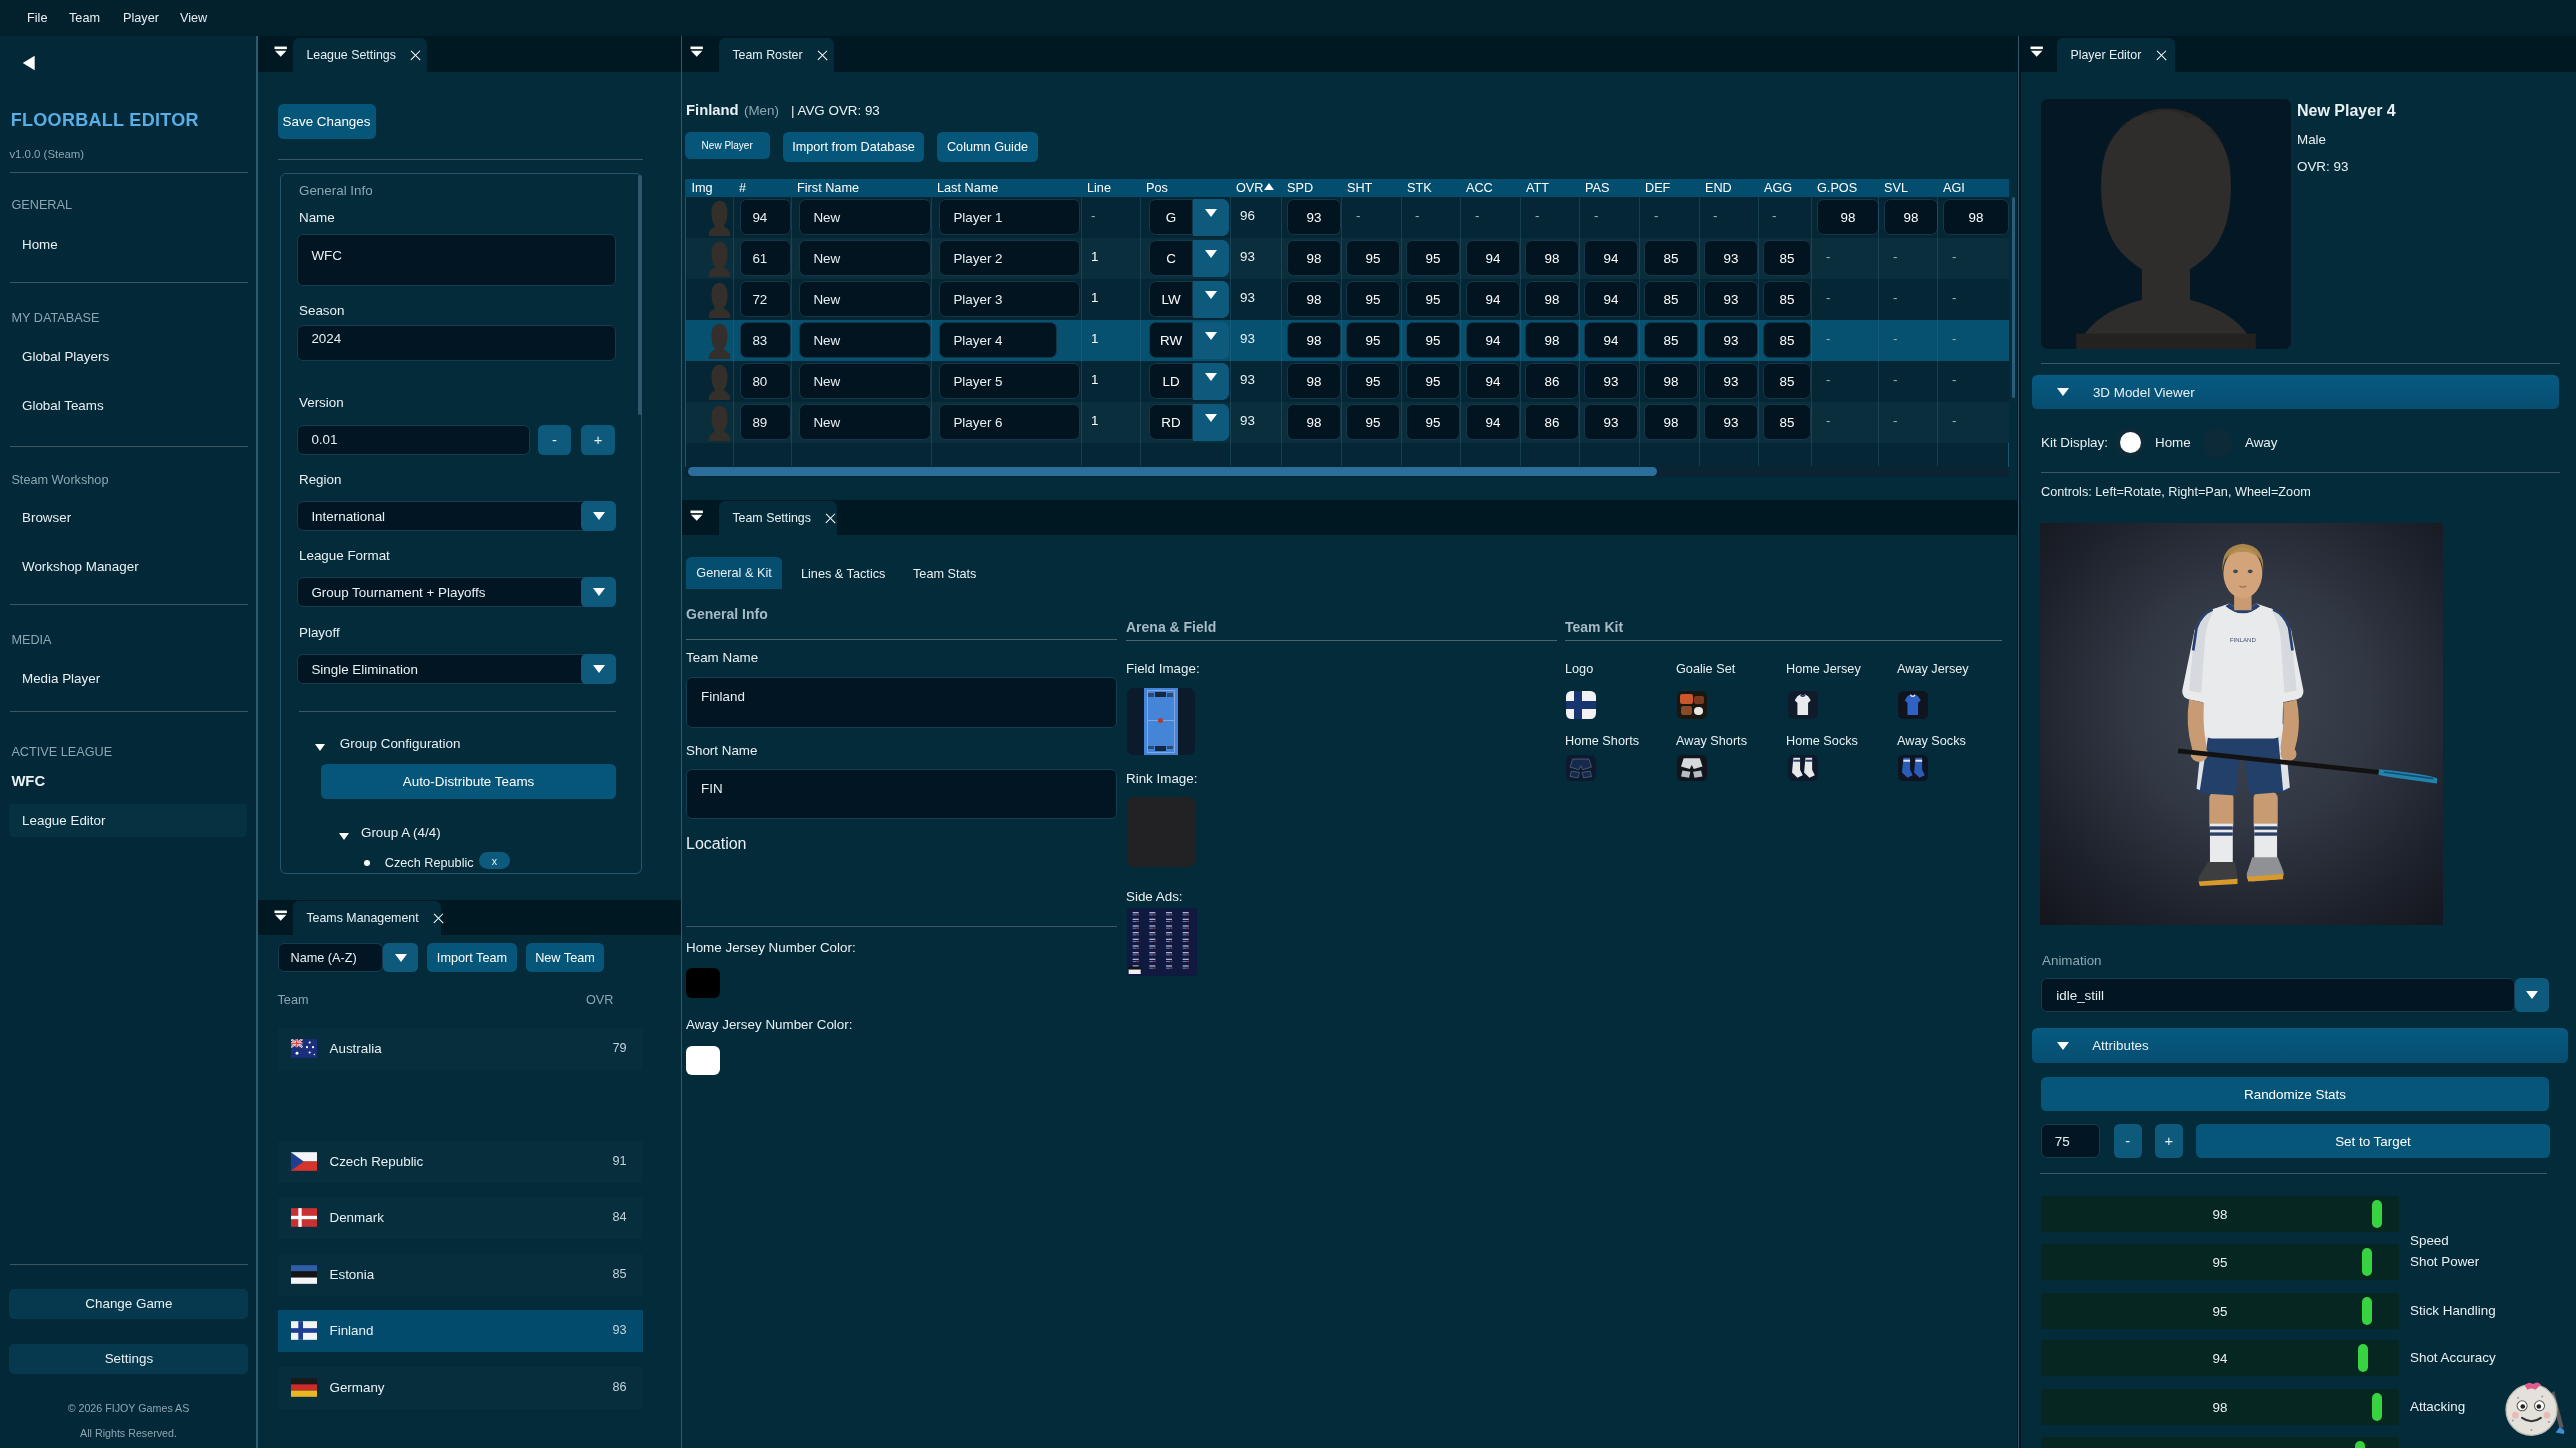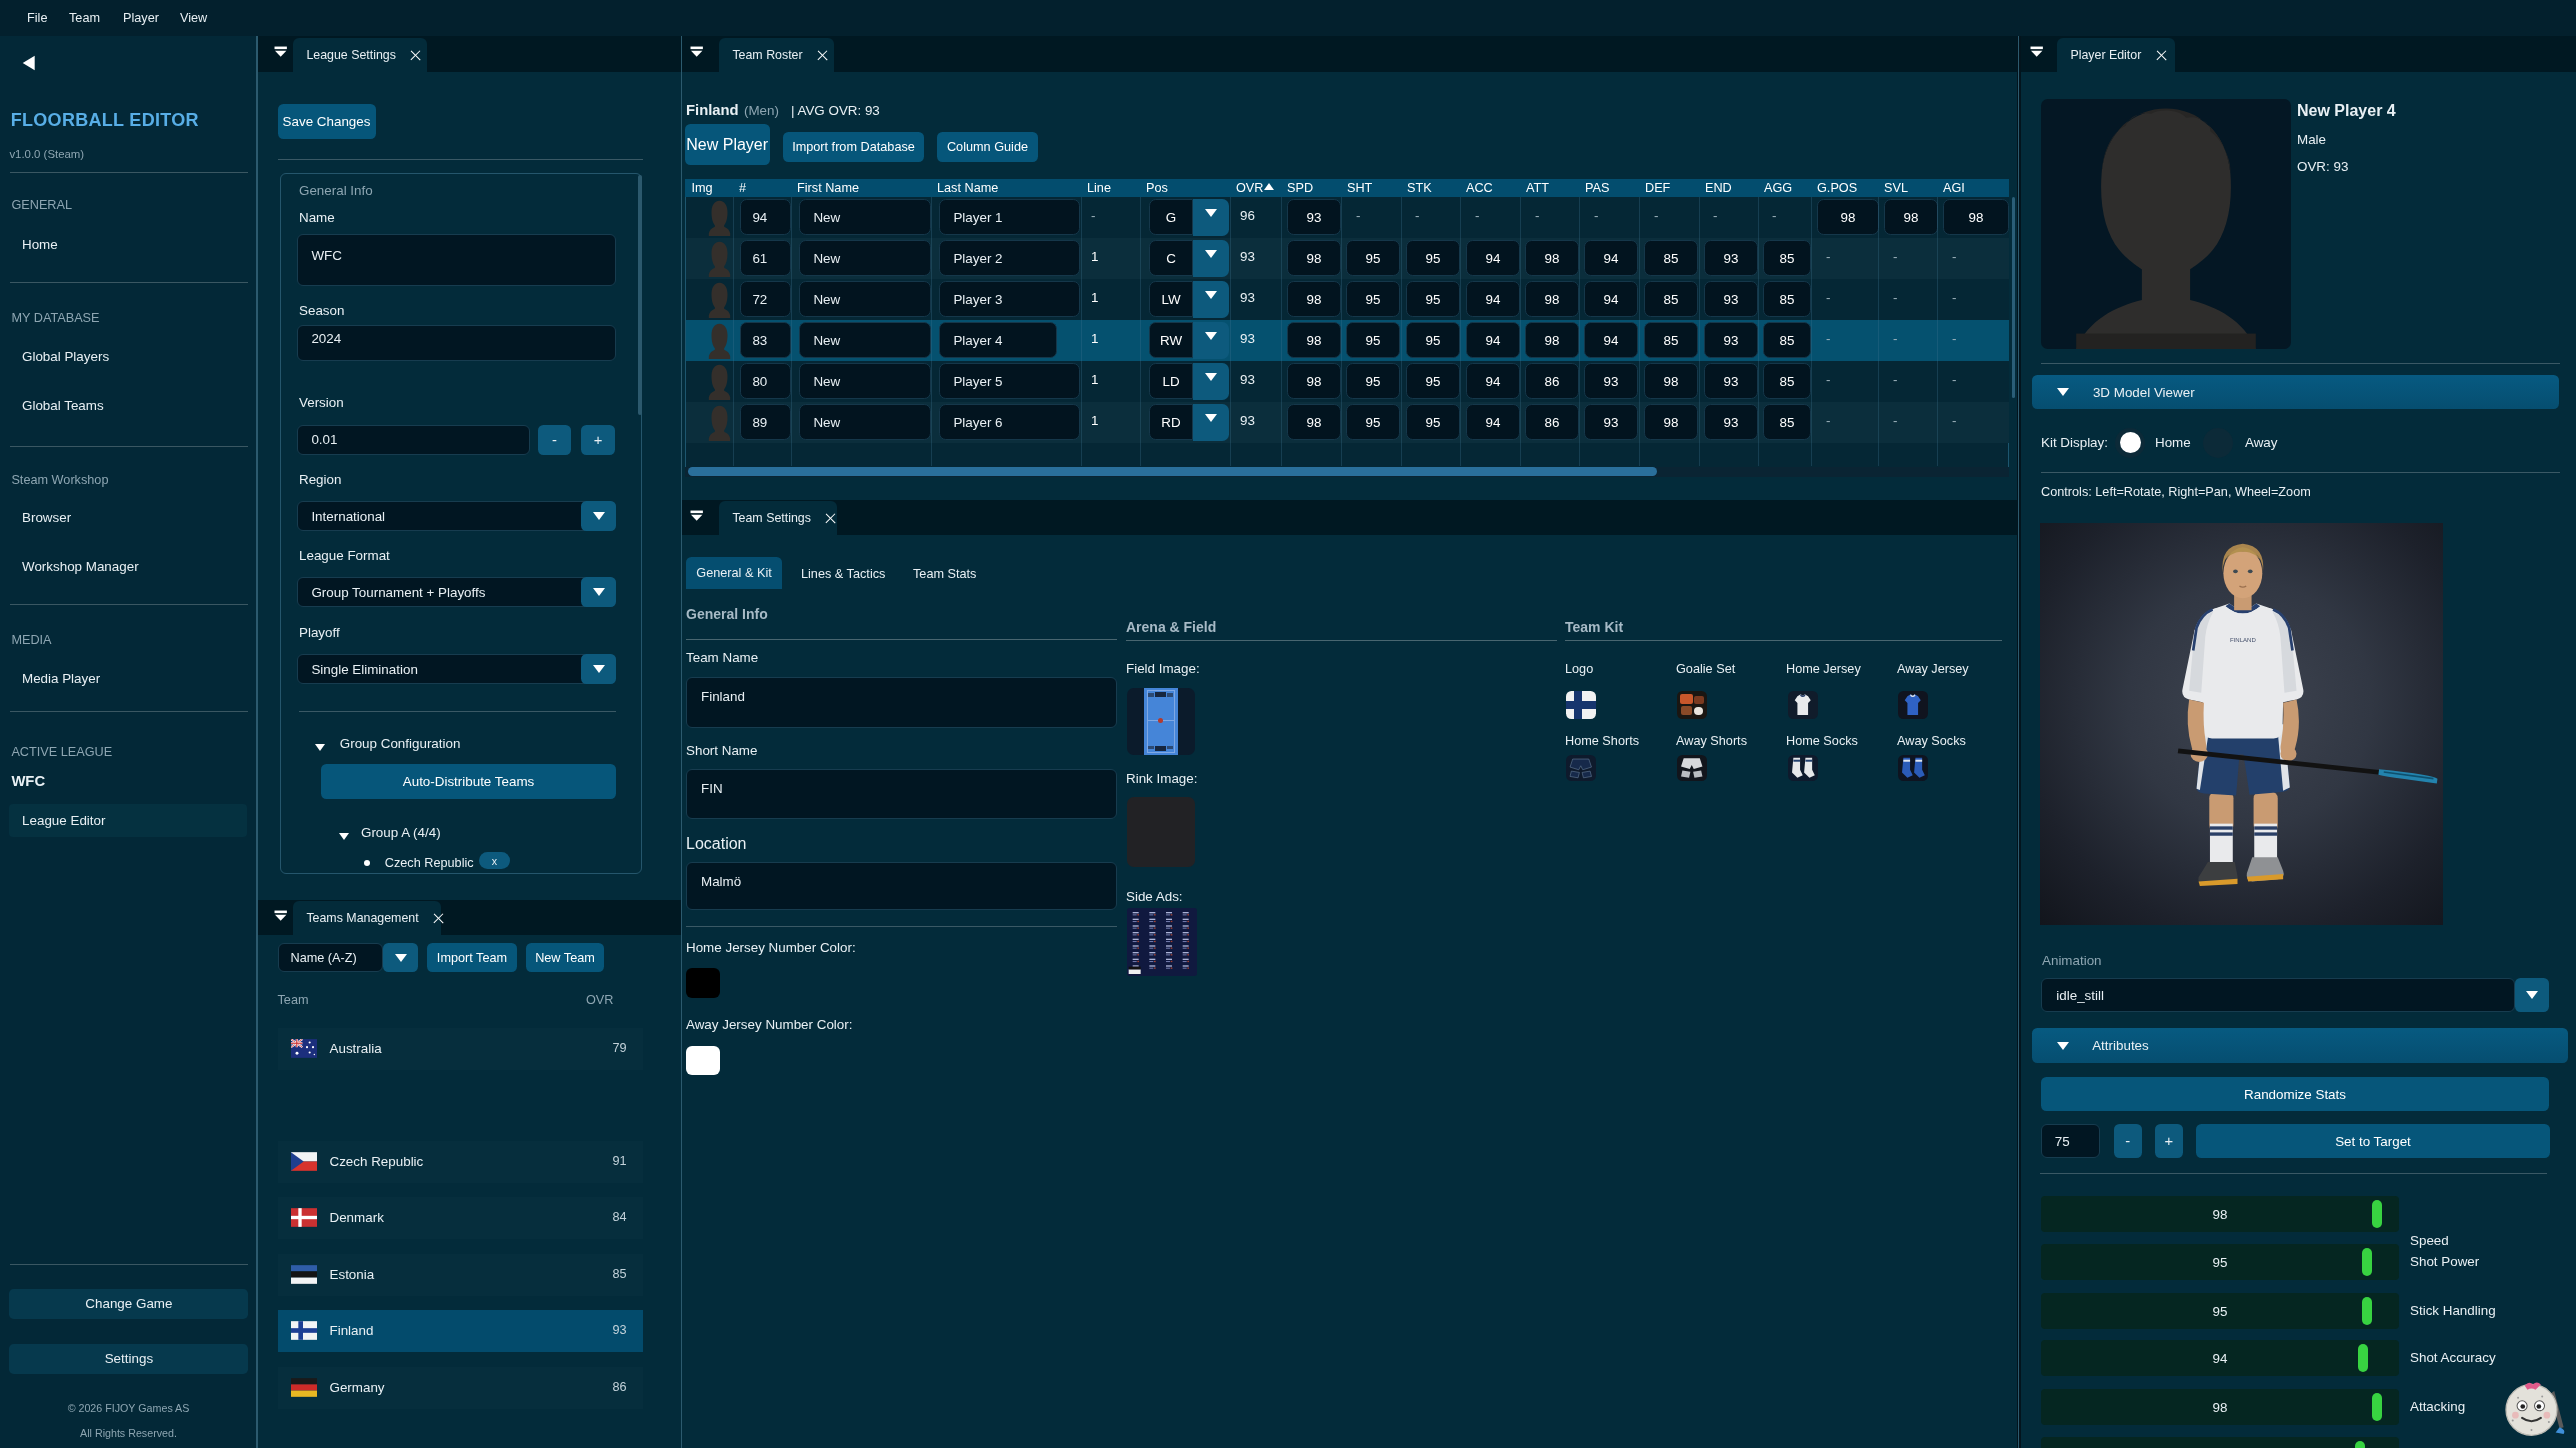--- a/index.html
+++ b/index.html
@@ -233,21 +233,21 @@
     </svg>
 </div>
 <div class="tab" style="left:719px;top:38px;width:115px;height:34px;">
     <span style="margin-left:13.4px;">Team Roster</span>
     <span class="xi"></span>
   </div>
 <div class="panel" style="left:682px;top:72px;width:1335px;height:428px;" id="roster">
   <div class="p" style="left:4px;top:29.5px;font-size:14.8px;font-weight:bold;">Finland</div>
   <div class="p muted" style="left:62px;top:31px;font-size:13.4px;">(Men)</div>
   <div class="p" style="left:109px;top:31px;font-size:13.4px;">| AVG OVR: 93</div>
-  <div class="btn" style="left:2.7px;top:52px;width:85px;height:41px;font-size:16px;">New Player</div>
+  <div class="btn" style="left:2.7px;top:60px;width:85px;height:27px;font-size:10px;">New Player</div>
   <div class="btn" style="left:101px;top:60px;width:141px;height:29.5px;font-size:12.7px;">Import from Database</div>
   <div class="btn" style="left:255px;top:60px;width:101px;height:29.5px;font-size:12.7px;">Column Guide</div>
 
   <div class="p" style="left:3.4px;top:107px;width:1324px;height:297px;border:0.7px solid #1d566f;background:#052735;"></div>
   <div class="p" style="left:3.4px;top:107px;width:1324px;height:18px;background:#034d6e;"></div>
   <div class="hd" style="left:9.4px;top:109px;">Img</div>
   <div class="hd" style="left:57px;top:109px;">#</div>
   <div class="hd" style="left:115px;top:109px;">First Name</div>
   <div class="hd" style="left:255px;top:109px;">Last Name</div>
   <div class="hd" style="left:405px;top:109px;">Line</div>
@@ -495,23 +495,20 @@
   <div class="hr" style="left:4px;top:104px;width:431px;background:rgba(255,255,255,0.28);"></div>
   <div class="p" style="left:4px;top:115px;font-size:13.4px;">Team Name</div>
   <div class="inp" style="left:4px;top:142px;width:431px;height:51px;align-items:flex-start;">
       <span style="margin-left:14px;margin-top:11.4px;font-size:13.4px;">Finland</span>
     </div>
   <div class="p" style="left:4px;top:208px;font-size:13.4px;">Short Name</div>
   <div class="inp" style="left:4px;top:234px;width:431px;height:50px;align-items:flex-start;">
       <span style="margin-left:14px;margin-top:11.4px;font-size:13.4px;">FIN</span>
     </div>
   <div class="p" style="left:4px;top:300px;font-size:16px;">Location</div>
-  <div class="inp" style="left:4px;top:327px;width:431px;height:48px;align-items:flex-start;">
-      <span style="margin-left:14px;margin-top:10.7px;font-size:13.4px;">Malmö</span>
-    </div>
   <div class="hr" style="left:4px;top:391px;width:431px;"></div>
   <div class="p" style="left:4px;top:405px;font-size:13.4px;">Home Jersey Number Color:</div>
   <div class="p" style="left:4px;top:433px;width:34px;height:29.5px;background:#000;border-radius:6px;"></div>
   <div class="p" style="left:4px;top:482px;font-size:13.4px;">Away Jersey Number Color:</div>
   <div class="p" style="left:4px;top:511px;width:34px;height:29px;background:#fff;border-radius:6px;"></div>
 
   <div class="p" style="left:444px;top:84px;font-size:14px;font-weight:bold;color:#a7bac6;">Arena &amp; Field</div>
   <div class="hr" style="left:444px;top:105px;width:431px;background:rgba(255,255,255,0.28);"></div>
   <div class="p" style="left:444px;top:126px;font-size:13.4px;">Field Image:</div>
   <div class="p" style="left:445px;top:153px;width:68px;height:67px;background:#0b1b2b;border-radius:6.7px;overflow:hidden;">

